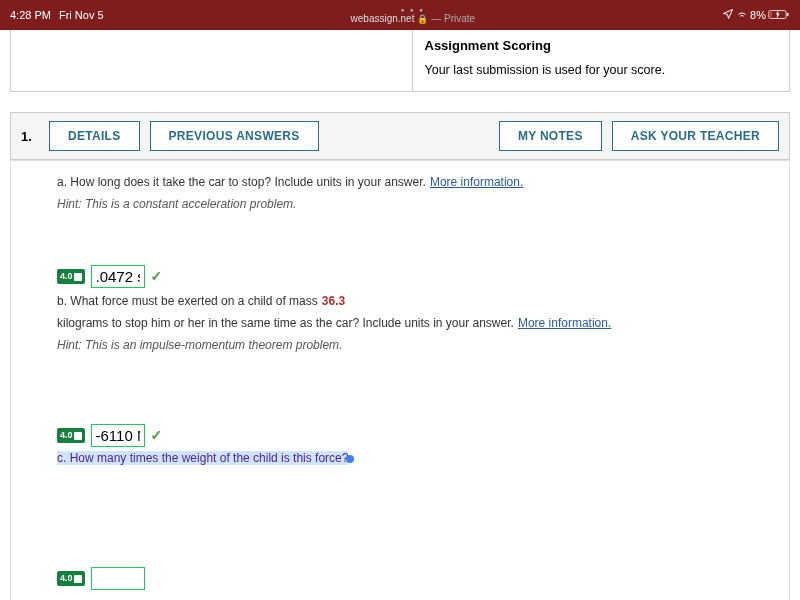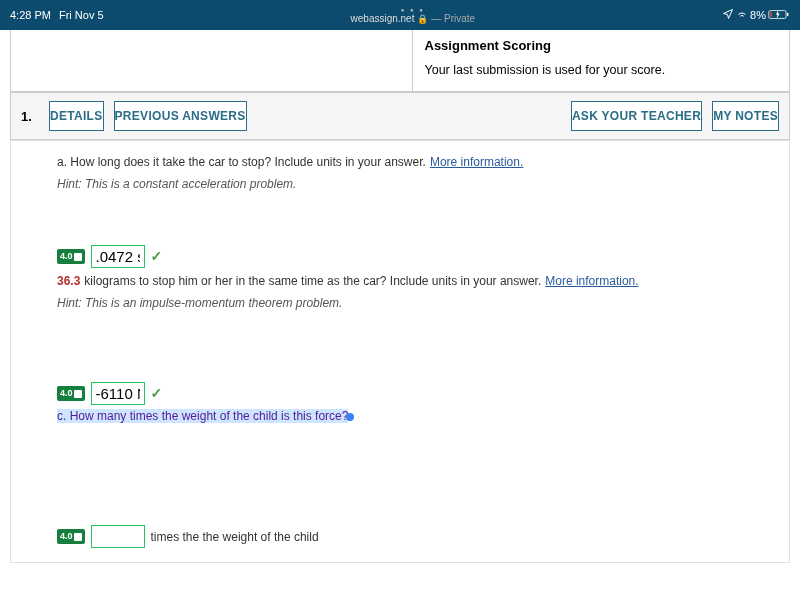--- a/index.html
+++ b/index.html
@@ -1,29 +1,29 @@
 <!DOCTYPE html>
 <html><head>
 <meta charset="utf-8">
 <style>
   * { box-sizing: border-box; margin: 0; padding: 0; }
   body { font-family: -apple-system, "Helvetica Neue", Arial, sans-serif; background: #fff; width: 800px; height: 600px; overflow: hidden; }
-  .status-bar { background: #0c4a6e; color: #fff; height: 30px; display: flex; align-items: center; padding: 0 10px; font-size: 11px; }
+  .status-bar { background: #7f1d1d; color: #fff; height: 30px; display: flex; align-items: center; padding: 0 10px; font-size: 11px; }
   .status-left { flex: 0 0 auto; display: flex; align-items: center; gap: 8px; }
   .status-center { flex: 1; text-align: center; font-size: 10px; color: #ddd; }
   .status-right { flex: 0 0 auto; display: flex; align-items: center; gap: 2px; font-size: 11px;}
-  .scoring-box { border: 1px solid #ccc; margin: 0 10px 0 10px; padding-left: 23px; }
+  .scoring-box { border: 1px solid #ccc; margin: 0 10px 20px 10px; padding-left: 23px; }
   .scoring-inner { width: 50%; margin-left: 50%; border-left: 1px solid #ccc; padding: 8px 12px 14px 12px; background: #fff; }
   .scoring-inner h4 { font-size: 13px; font-weight: bold; margin-bottom: 10px; }
   .scoring-inner p { font-size: 12.5px; }
   .left-blank { width: 50%; height: 100%; }
   .scoring-flex { display: flex; }
   .q-head { border: 1px solid #ccc; background: #f5f5f5; margin: 0 10px; padding: 8px 10px; display: flex; align-items: center; gap: 10px; }
   .q-num { font-size: 13px; font-weight: bold; width: 18px; }
-  .btn { border: 1.5px solid #2a6d87; background: #fff; color: #2a6d87; font-weight: 600; font-size: 12px; padding: 7px 0; letter-spacing: 0.3px; cursor: pointer; }
+  .btn { border: 1.5px solid #2a6d87; background: #fff; color: #2a6d87; font-weight: 600; font-size: 12px; padding: 7px 18px; letter-spacing: 0.3px; cursor: pointer; }
   .spacer { flex: 1; }
   .q-body { border: 1px solid #e0e0e0; margin: 0 10px 24px 10px; padding: 12px 46px 14px 46px; font-size: 12px; color: #333; line-height: 1.5; }
   .q-body .num { color: #b03030; font-weight: bold; }
   .q-body a { color: #2a5b9c; }
   .hint { font-style: italic; color: #555; }
   .ans-row { margin-top: 52px; display: flex; align-items: center; gap: 6px; }
   .ans-row3 { margin-top: 100px; display: flex; align-items: center; gap: 6px; }
   .badge { background: #15803d; color: #fff; font-size: 9px; font-weight: bold; padding: 1px 3px; border-radius: 2px; display: inline-flex; align-items: center; gap:1px;}
   .badge::after { content:''; display:inline-block; width:8px;height:8px;background:#fff;border-radius:1px;}
   input.ans { width: 54px; border: 1px solid #22c55e; padding: 2px 4px; font-size: 15px; }
@@ -78,53 +78,53 @@
       <p>Your last submission is used for your score.</p>
     </div>
   </div>
 </div>
 
 <div class="q-head">
   <span class="q-num">1.</span>
   <button class="btn">DETAILS</button>
   <button class="btn">PREVIOUS ANSWERS</button>
   <div class="spacer"></div>
+  <button class="btn">MY NOTES</button>
   <button class="btn">ASK YOUR TEACHER</button>
-  <button class="btn">MY NOTES</button>
 </div>
 
 <div class="q-body">
   <div class="row-flex">
     <span>a. How long does it take the car to stop? Include units in your answer. </span>
     <a href="#">More information.</a>
     <span class="hint"> Hint: This is a constant acceleration problem.</span>
   </div>
 
   <div class="ans-row">
     <span class="badge">4.0</span>
     <input class="ans" value=".0472 s" style="">
     <span class="check">✓</span>
   </div>
 
   <div class="row-flex" style="margin-top:4px;">
+    <span>b. What force must be exerted on a child of mass </span>
     <span class="num">36.3</span>
     <span> kilograms to stop him or her in the same time as the car? Include units in your answer. </span>
     <a href="#">More information.</a>
     <span class="hint"> Hint: This is an impulse-momentum theorem problem.</span>
   </div>
 
   <div class="ans-row" style="margin-top:70px;">
     <span class="badge">4.0</span>
     <input class="ans" value="-6110 N" style="">
     <span class="check">✓</span>
   </div>
 
   <div style="margin-top:2px;">
     <span class="sel-text">c. How many times the weight of the child is this force?</span><span class="dot"></span>
   </div>
 
   <div class="ans-row3">
     <span class="badge">4.0</span>
     <input class="ans" style="">
-    <span> times the the weight of the child</span>
   </div>
 
 </div>
 
 </body></html>

